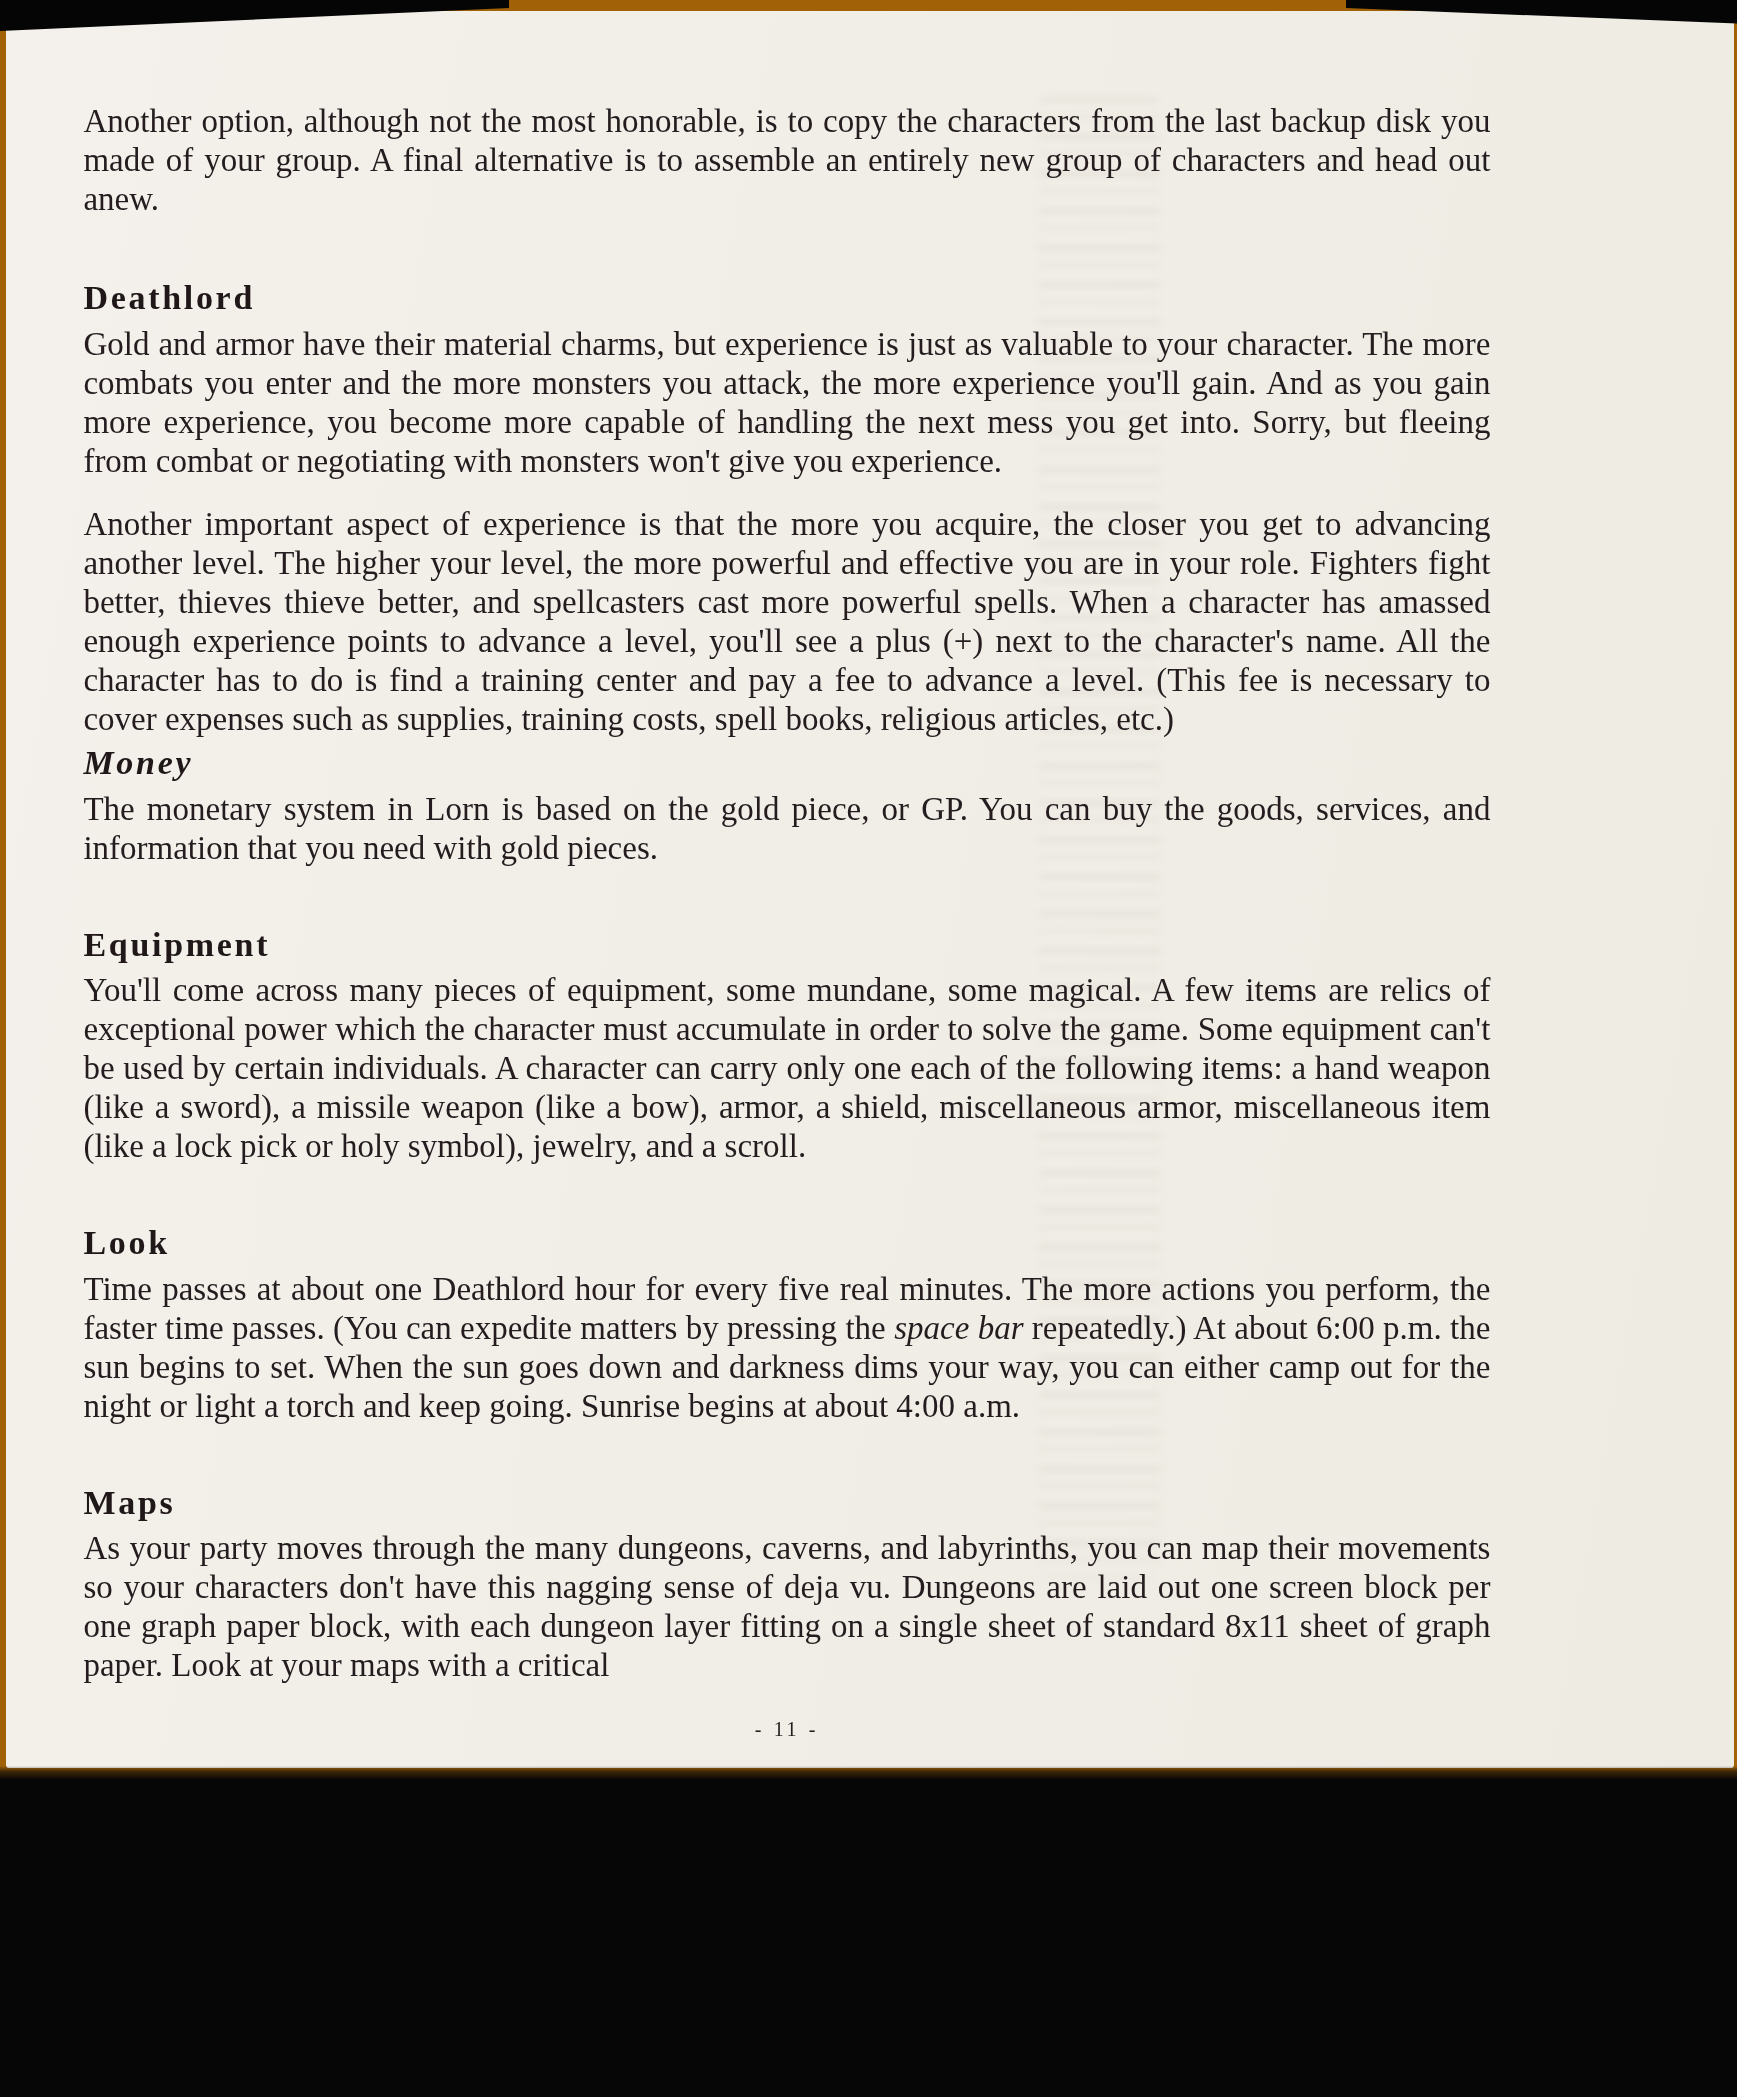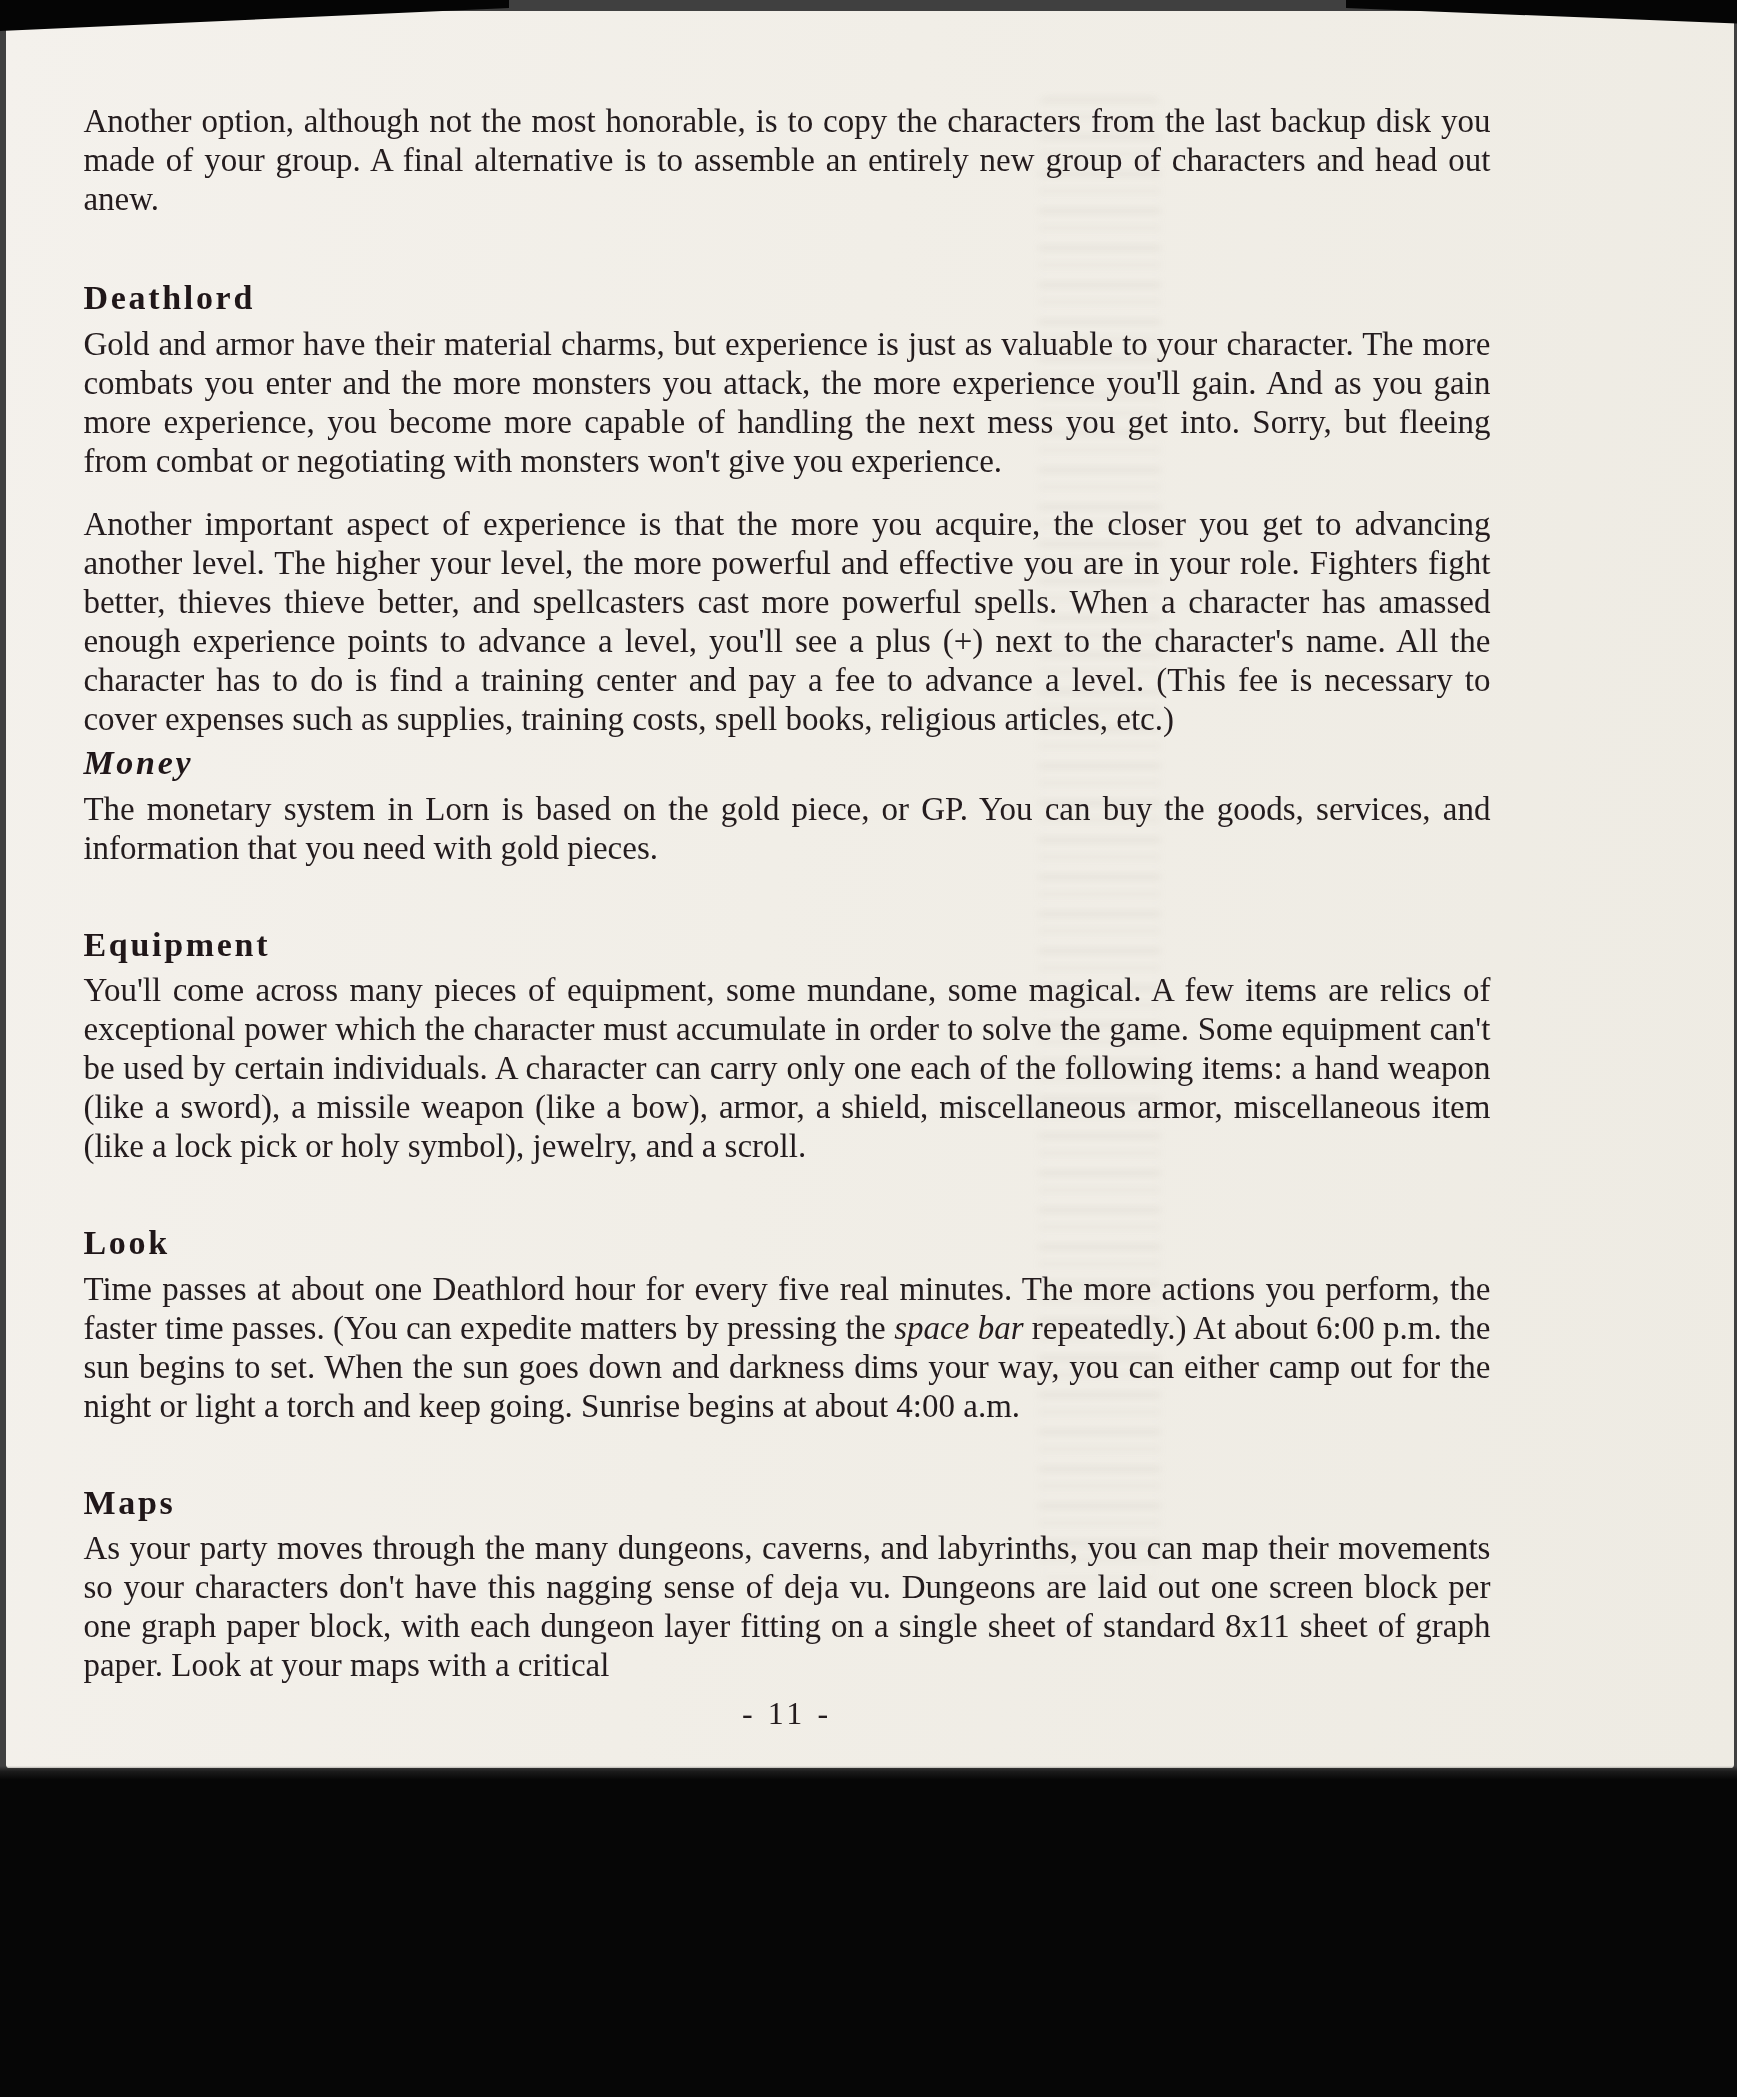--- a/index.html
+++ b/index.html
@@ -4,21 +4,21 @@
 <style>
   html, body {
     margin: 0;
     padding: 0;
     background: #060606;
   }
   .viewport {
     position: relative;
     width: 1737px;
     height: 1780px;
-    background: #404040;
+    background: #a16207;
     overflow: hidden;
     font-family: "Liberation Serif", serif;
   }
   .page {
     position: absolute;
     top: 11px;
     left: 6.4px;
     right: 2.7px;
     bottom: 11.8px;
     background: linear-gradient(100deg, #f4f1ec 0%, #f1eee7 45%, #eeebe3 100%);
@@ -92,25 +92,25 @@
     margin: 62px 0 5.5px 0;
     font-size: 45px;
     line-height: 49px;
     font-weight: bold;
     letter-spacing: 0.9px;
     word-spacing: 22px;
     color: #1d1416;
   }
   .pagenum {
     position: absolute;
-    bottom: 36px;
+    bottom: 27px;
     left: 77px;
     width: 1407px;
     text-align: center;
-    font-size: 32px;
+    font-size: 20px;
     letter-spacing: 3.6px;
     color: #241c1e;
   }
 </style>
 </head>
 <body>
 
 <div class="viewport">
   <div class="page">
 

